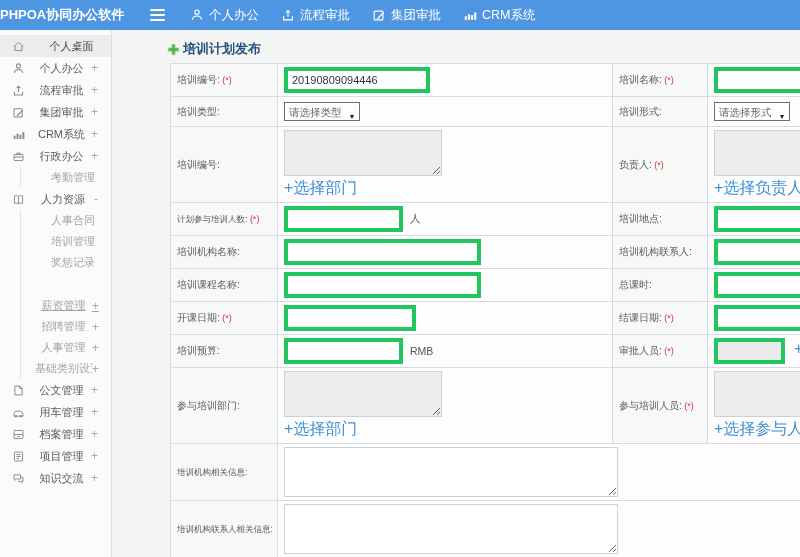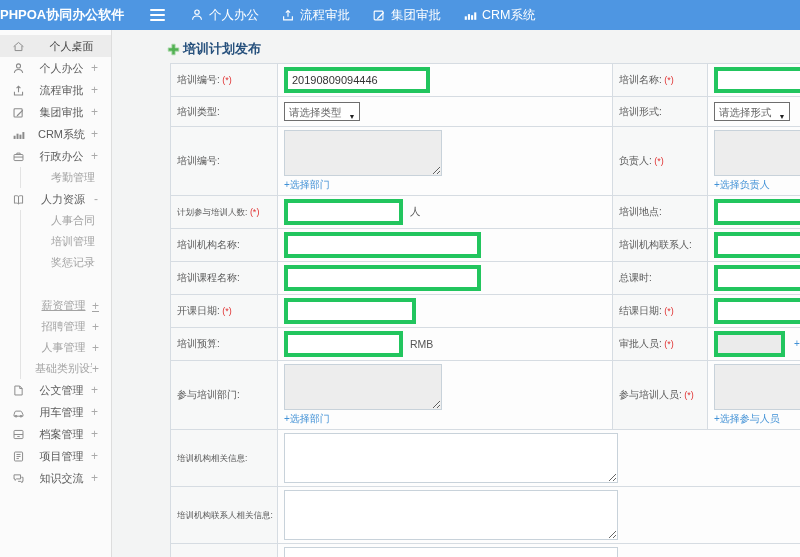--- a/index.html
+++ b/index.html
@@ -53,21 +53,21 @@
   td.lbl .lab.sm{font-size:8.5px;}
   td.lbl .req{color:#e03131;font-size:9px;}
   td.fld{background:#fdfdfd;padding-left:5px;}
   .txt{height:16px;border:4px solid #22c55e;background:#fff;font-size:11px;color:#333;padding:1px 4px;font-family:"Liberation Sans",sans-serif;outline:none;vertical-align:middle;}
   .txt.gray{background:#ebebeb;}
   .selbox{display:inline-flex;align-items:flex-end;height:17px;border:1px solid #6e6e6e;background:#fff;padding:0 4px;font-size:10.5px;color:#666;cursor:pointer;vertical-align:middle;}
   .selbox .sv{white-space:nowrap;}
   .selbox .sc{font-size:7px;color:#222;margin-left:7px;}
   textarea.ta{border:1px solid #c8d2da;background:#ededed;width:152px;height:40px;resize:both;font-family:"Liberation Sans",sans-serif;font-size:11px;outline:none;display:block;}
   textarea.ta.big{background:#fff;width:328px;height:44px;}
-  a.lnk{color:#4191d6;font-size:10px;text-decoration:none;cursor:pointer;white-space:nowrap;}
+  a.lnk{color:#4191d6;font-size:16px;text-decoration:none;cursor:pointer;white-space:nowrap;}
   .link-row{margin-top:2px;}
   .suffix{font-size:10.5px;color:#555;margin-left:7px;vertical-align:middle;}
   .inline-lnk{margin-left:9px;}
 </style>
 </head>
 <body>
 
 <div class="topbar">
   <div class="logo">PHPOA协同办公软件</div>
   <div class="hamburger">

